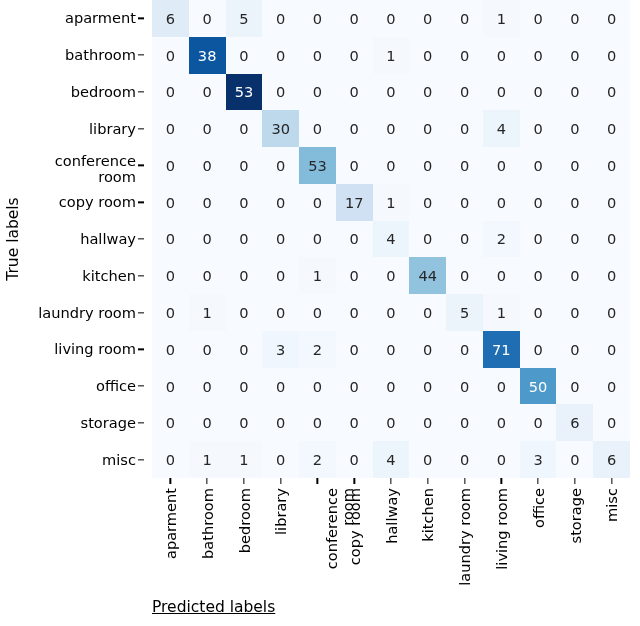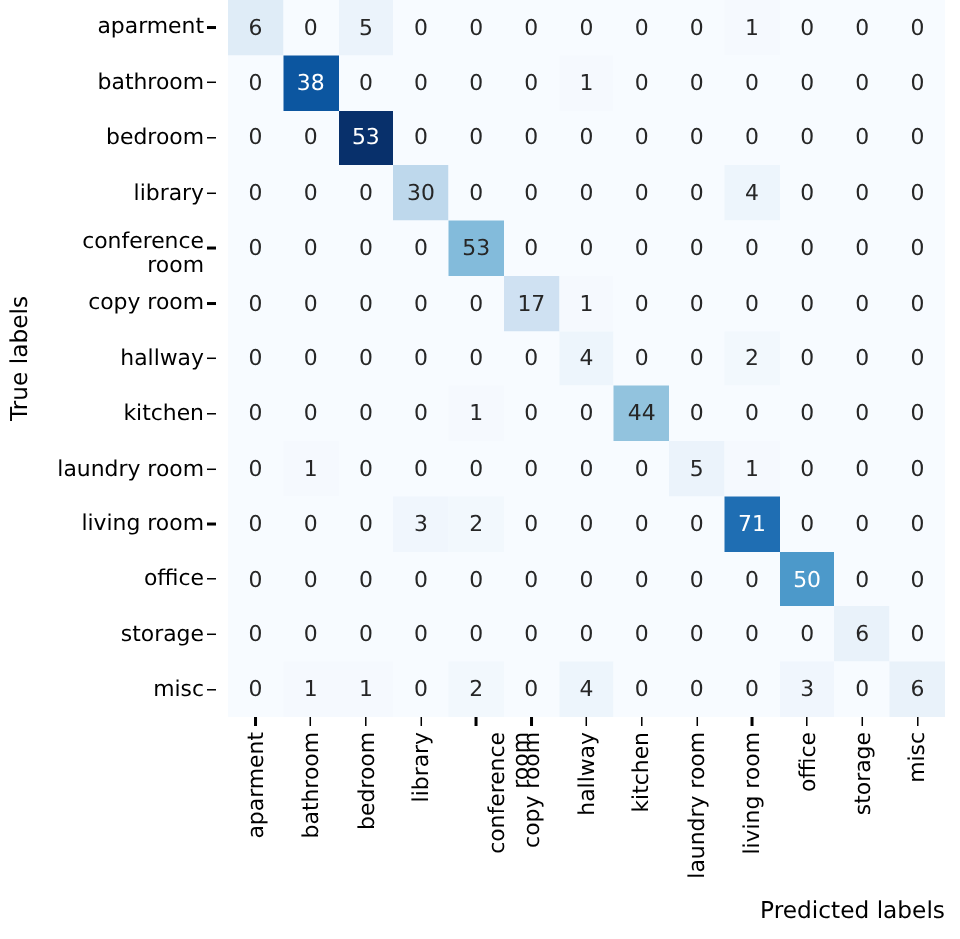--- a/index.html
+++ b/index.html
@@ -120,23 +120,24 @@
     text-align: left;
     width: 110px;
   }
 
   
   .xlabel-title {
     position: absolute;
     left: 152px;
     top: 598px;
     width: 478px;
-    text-align: right;
+    text-align: left;
     font-size: 15.5px;
     color: #000000;
+    text-decoration: underline;
   }
 </style>
 </head>
 <body>
 
 <div id="figure">
 
   <div class="ylabel-title">
     <span>True labels</span>
   </div>

